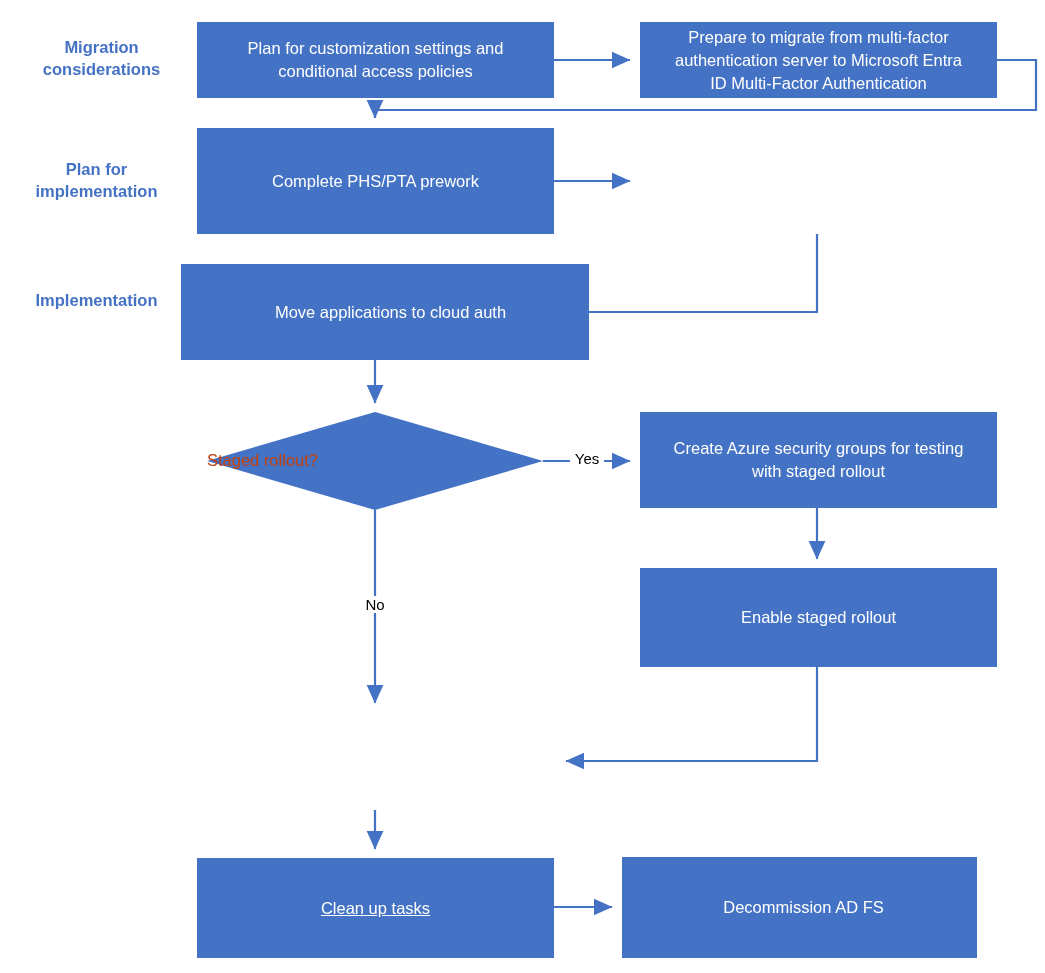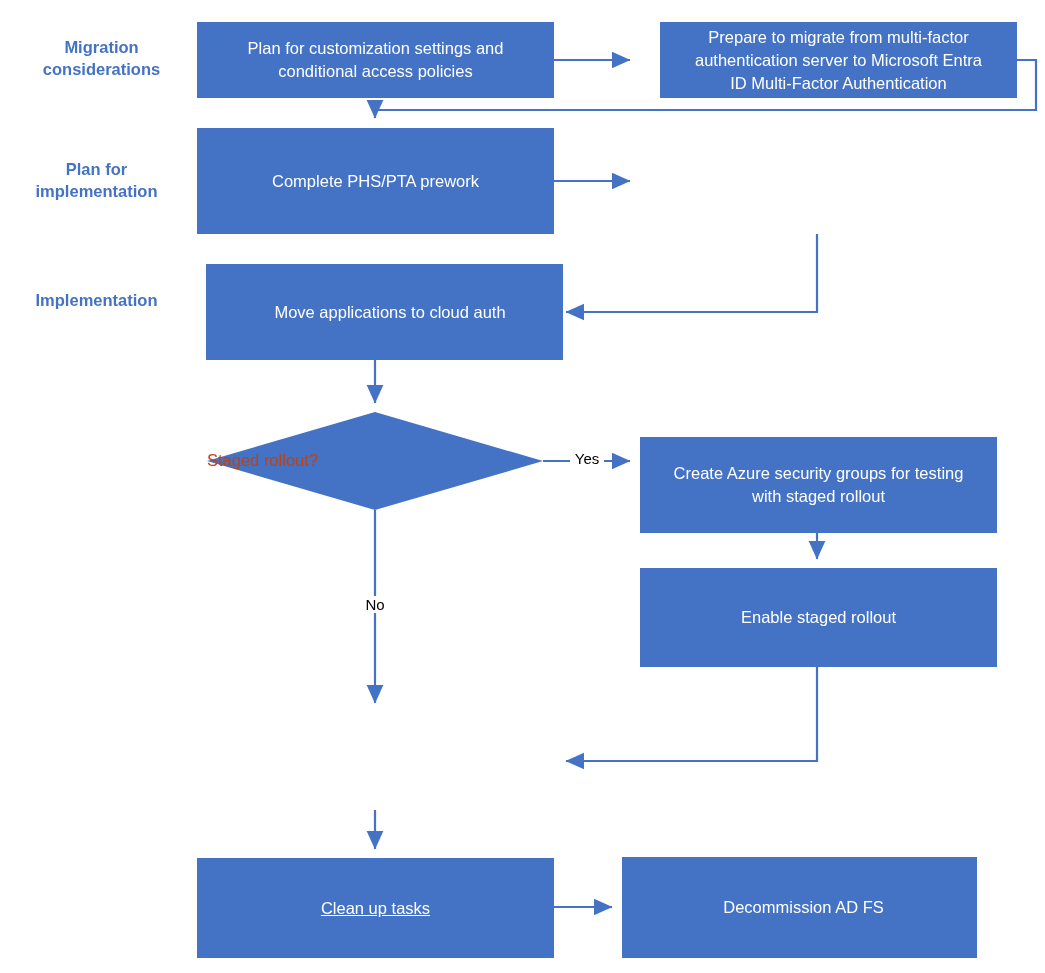--- a/index.html
+++ b/index.html
@@ -121,32 +121,32 @@
 considerations</div>
 
   <div class="stage-label" style="left:14px; top:158px; width:165px;">Plan for
 implementation</div>
 
   <div class="stage-label" style="left:14px; top:289px; width:165px;">Implementation</div>
 
   <div class="node" style="left:197px; top:22px; width:357px; height:76px;">Plan for customization settings and
 conditional access policies</div>
 
-  <div class="node" style="left:640px; top:22px; width:357px; height:76px;margin-left:20px;">Prepare to migrate from multi-factor
+  <div class="node" style="left:640px; top:22px; width:357px; height:76px;">Prepare to migrate from multi-factor
 authentication server to Microsoft Entra
 ID Multi-Factor Authentication</div>
 
   <div class="node" style="left:197px; top:128px; width:357px; height:106px;">Complete PHS/PTA prework</div>
 
 
-  <div class="node" style="left:206px; top:264px; width:357px; height:96px;padding-left:19px;">Move applications to cloud auth</div>
+  <div class="node" style="left:181px; top:264px; width:408px; height:96px;padding-left:19px;">Move applications to cloud auth</div>
 
   <div class="decision-label" style="left:207px; top:451px; width:336px;">Staged rollout?</div>
 
-  <div class="node" style="left:640px; top:437px; width:357px; height:96px;">Create Azure security groups for testing
+  <div class="node" style="left:640px; top:412px; width:357px; height:96px;">Create Azure security groups for testing
 with staged rollout</div>
 
   <div class="node" style="left:640px; top:568px; width:357px; height:99px;">Enable staged rollout</div>
 
 
   <div class="node" style="left:197px; top:858px; width:357px; height:100px;text-decoration:underline;">Clean up tasks</div>
 
   <div class="node" style="left:622px; top:857px; width:355px; height:101px;padding-left:16px;">Decommission AD FS</div>
 
   <div class="edge-label" style="left:570px; top:450px; width:34px;">Yes</div>

